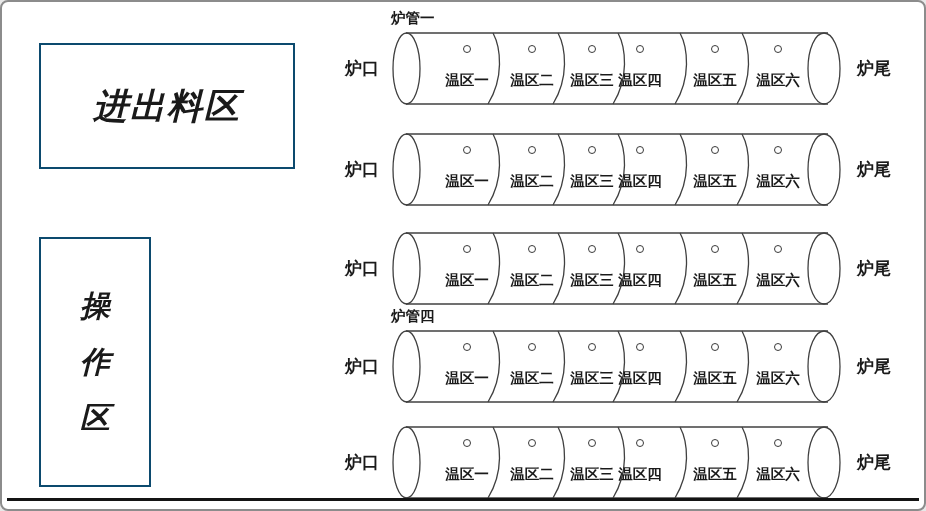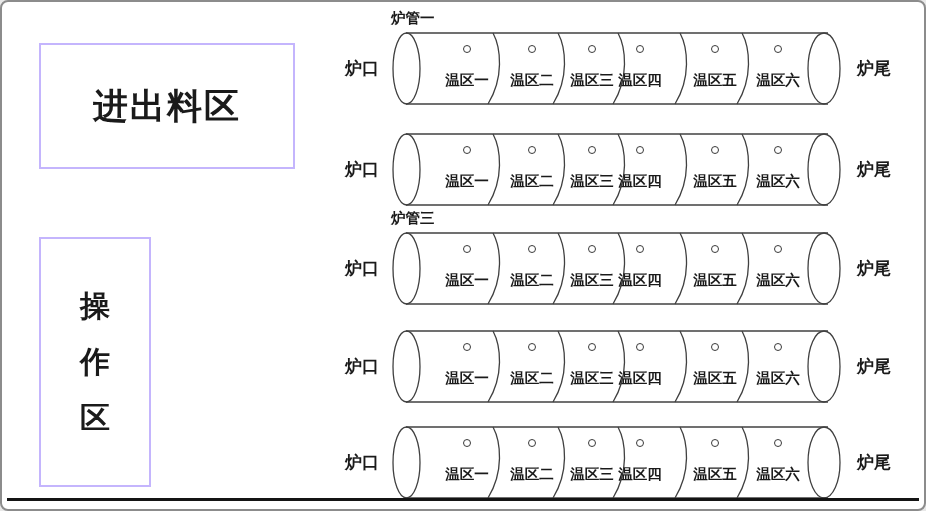--- a/index.html
+++ b/index.html
@@ -15,23 +15,23 @@
     font-family:"Liberation Sans", sans-serif;
     color:#1a1a1a;
   }
   .floor-line {
     position:absolute; left:5px; right:5px; top:496px; height:3px;
     background:#141414;
   }
   
   .area-box {
     position:absolute;
-    border:2px solid #c4b5fd;
+    border:2px solid #0c4a6e;
     background:#ffffff;
-    display:flex; align-items:center; justify-content:center;
+    display:flex; align-items:center; justify-content:center;font-style:italic;
   }
   .box-loading { left:37px; top:41px; width:256px; height:126px; }
   .box-loading .big-label {
     font-size:35px; font-weight:bold; letter-spacing:2px; white-space:nowrap;
   }
   .box-operation {
     left:37px; top:235px; width:112px; height:250px;
     flex-direction:column; gap:24px;
   }
   .box-operation .v-char { font-size:30px; font-weight:bold; line-height:32px; }
@@ -162,21 +162,20 @@
         </div>
       <div class="zone z6">
           <span class="dot"></span>
           <span class="zlabel">温区六</span>
         </div>
     </div>
     <div class="side-label tail">炉尾</div>
   </div>
 
   <div class="tube-unit u3">
-    <div class="tube-title">炉管三</div>
     <div class="side-label mouth">炉口</div>
     <svg class="tube-svg" viewBox="0 0 452 73">
       <line x1="15" y1="1" x2="437" y2="1"></line>
       <line x1="15" y1="72" x2="437" y2="72"></line>
       <ellipse cx="15.5" cy="36.5" rx="13.5" ry="35.5"></ellipse>
       <ellipse cx="433" cy="36.5" rx="16" ry="35.5"></ellipse>
       <path d="M102,1 C110,16 113,46 97,72"></path>
       <path d="M167,1 C175,16 178,46 162,72"></path>
       <path d="M227,1 C235,16 238,46 222,72"></path>
       <path d="M289,1 C297,16 300,46 284,72"></path>
@@ -205,20 +204,21 @@
         </div>
       <div class="zone z6">
           <span class="dot"></span>
           <span class="zlabel">温区六</span>
         </div>
     </div>
     <div class="side-label tail">炉尾</div>
   </div>
 
   <div class="tube-unit u4">
+    <div class="tube-title">炉管四</div>
     <div class="side-label mouth">炉口</div>
     <svg class="tube-svg" viewBox="0 0 452 73">
       <line x1="15" y1="1" x2="437" y2="1"></line>
       <line x1="15" y1="72" x2="437" y2="72"></line>
       <ellipse cx="15.5" cy="36.5" rx="13.5" ry="35.5"></ellipse>
       <ellipse cx="433" cy="36.5" rx="16" ry="35.5"></ellipse>
       <path d="M102,1 C110,16 113,46 97,72"></path>
       <path d="M167,1 C175,16 178,46 162,72"></path>
       <path d="M227,1 C235,16 238,46 222,72"></path>
       <path d="M289,1 C297,16 300,46 284,72"></path>

